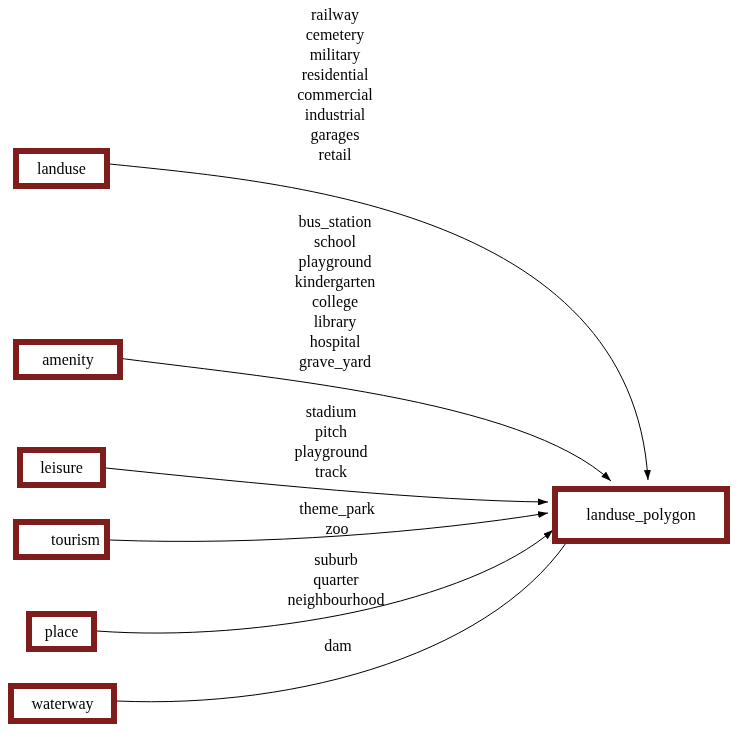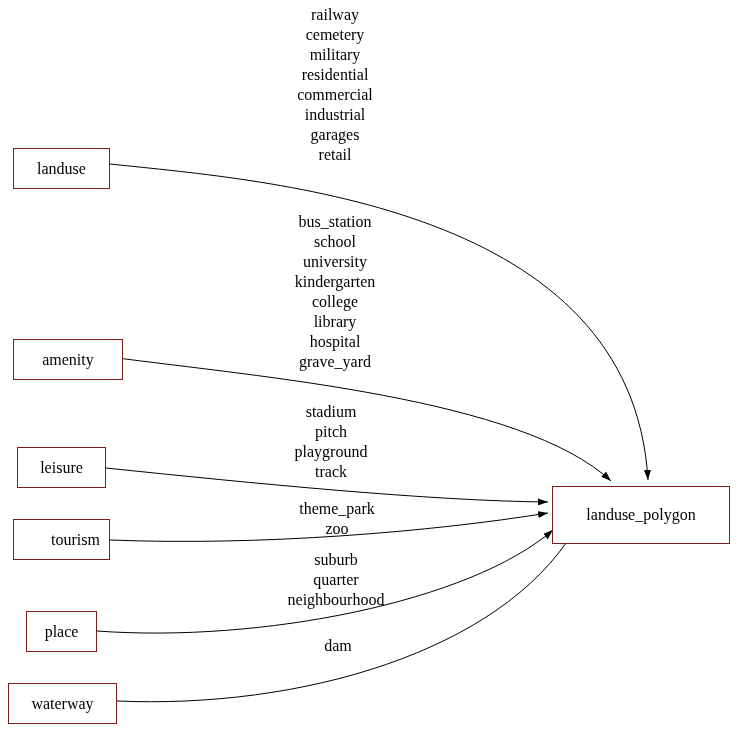--- a/index.html
+++ b/index.html
@@ -19,21 +19,21 @@
     left: 0; top: 0;
     width: 739px; height: 733px;
   }
   .edge-layer path.edge {
     fill: none;
     stroke: #000000;
     stroke-width: 1;
   }
   .node {
     position: absolute;
-    border: 1px solid #7f1d1d;
+    border: 6px solid #7f1d1d;
     background: #ffffff;
     display: flex;
     align-items: center;
     justify-content: center;
     white-space: nowrap;
   }
   .edge-label {
     position: absolute;
     transform: translateX(-50%);
     text-align: center;
@@ -78,21 +78,21 @@
 cemetery
 military
 residential
 commercial
 industrial
 garages
 retail</div>
 
   <div class="edge-label" style="left:335px; top:212px;">bus_station
 school
-university
+playground
 kindergarten
 college
 library
 hospital
 grave_yard</div>
 
   <div class="edge-label" style="left:331px; top:402px;">stadium
 pitch
 playground
 track</div>

